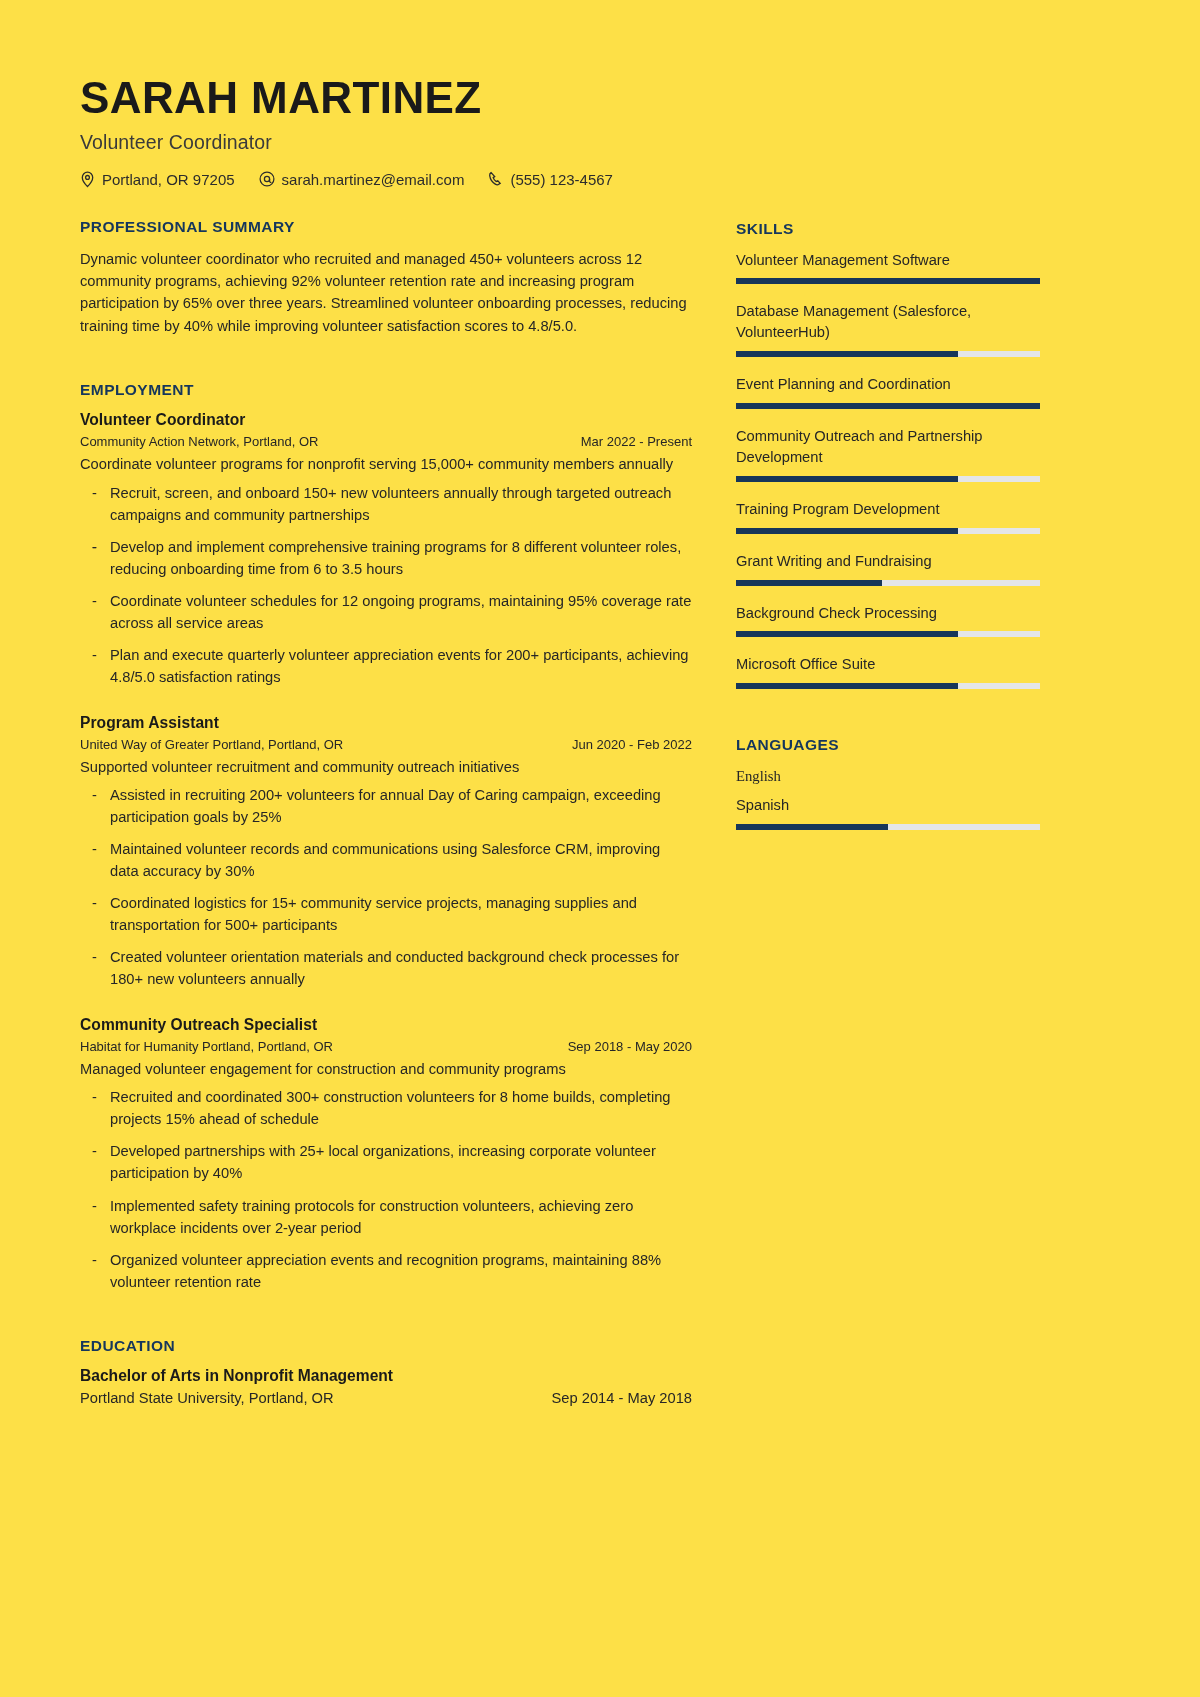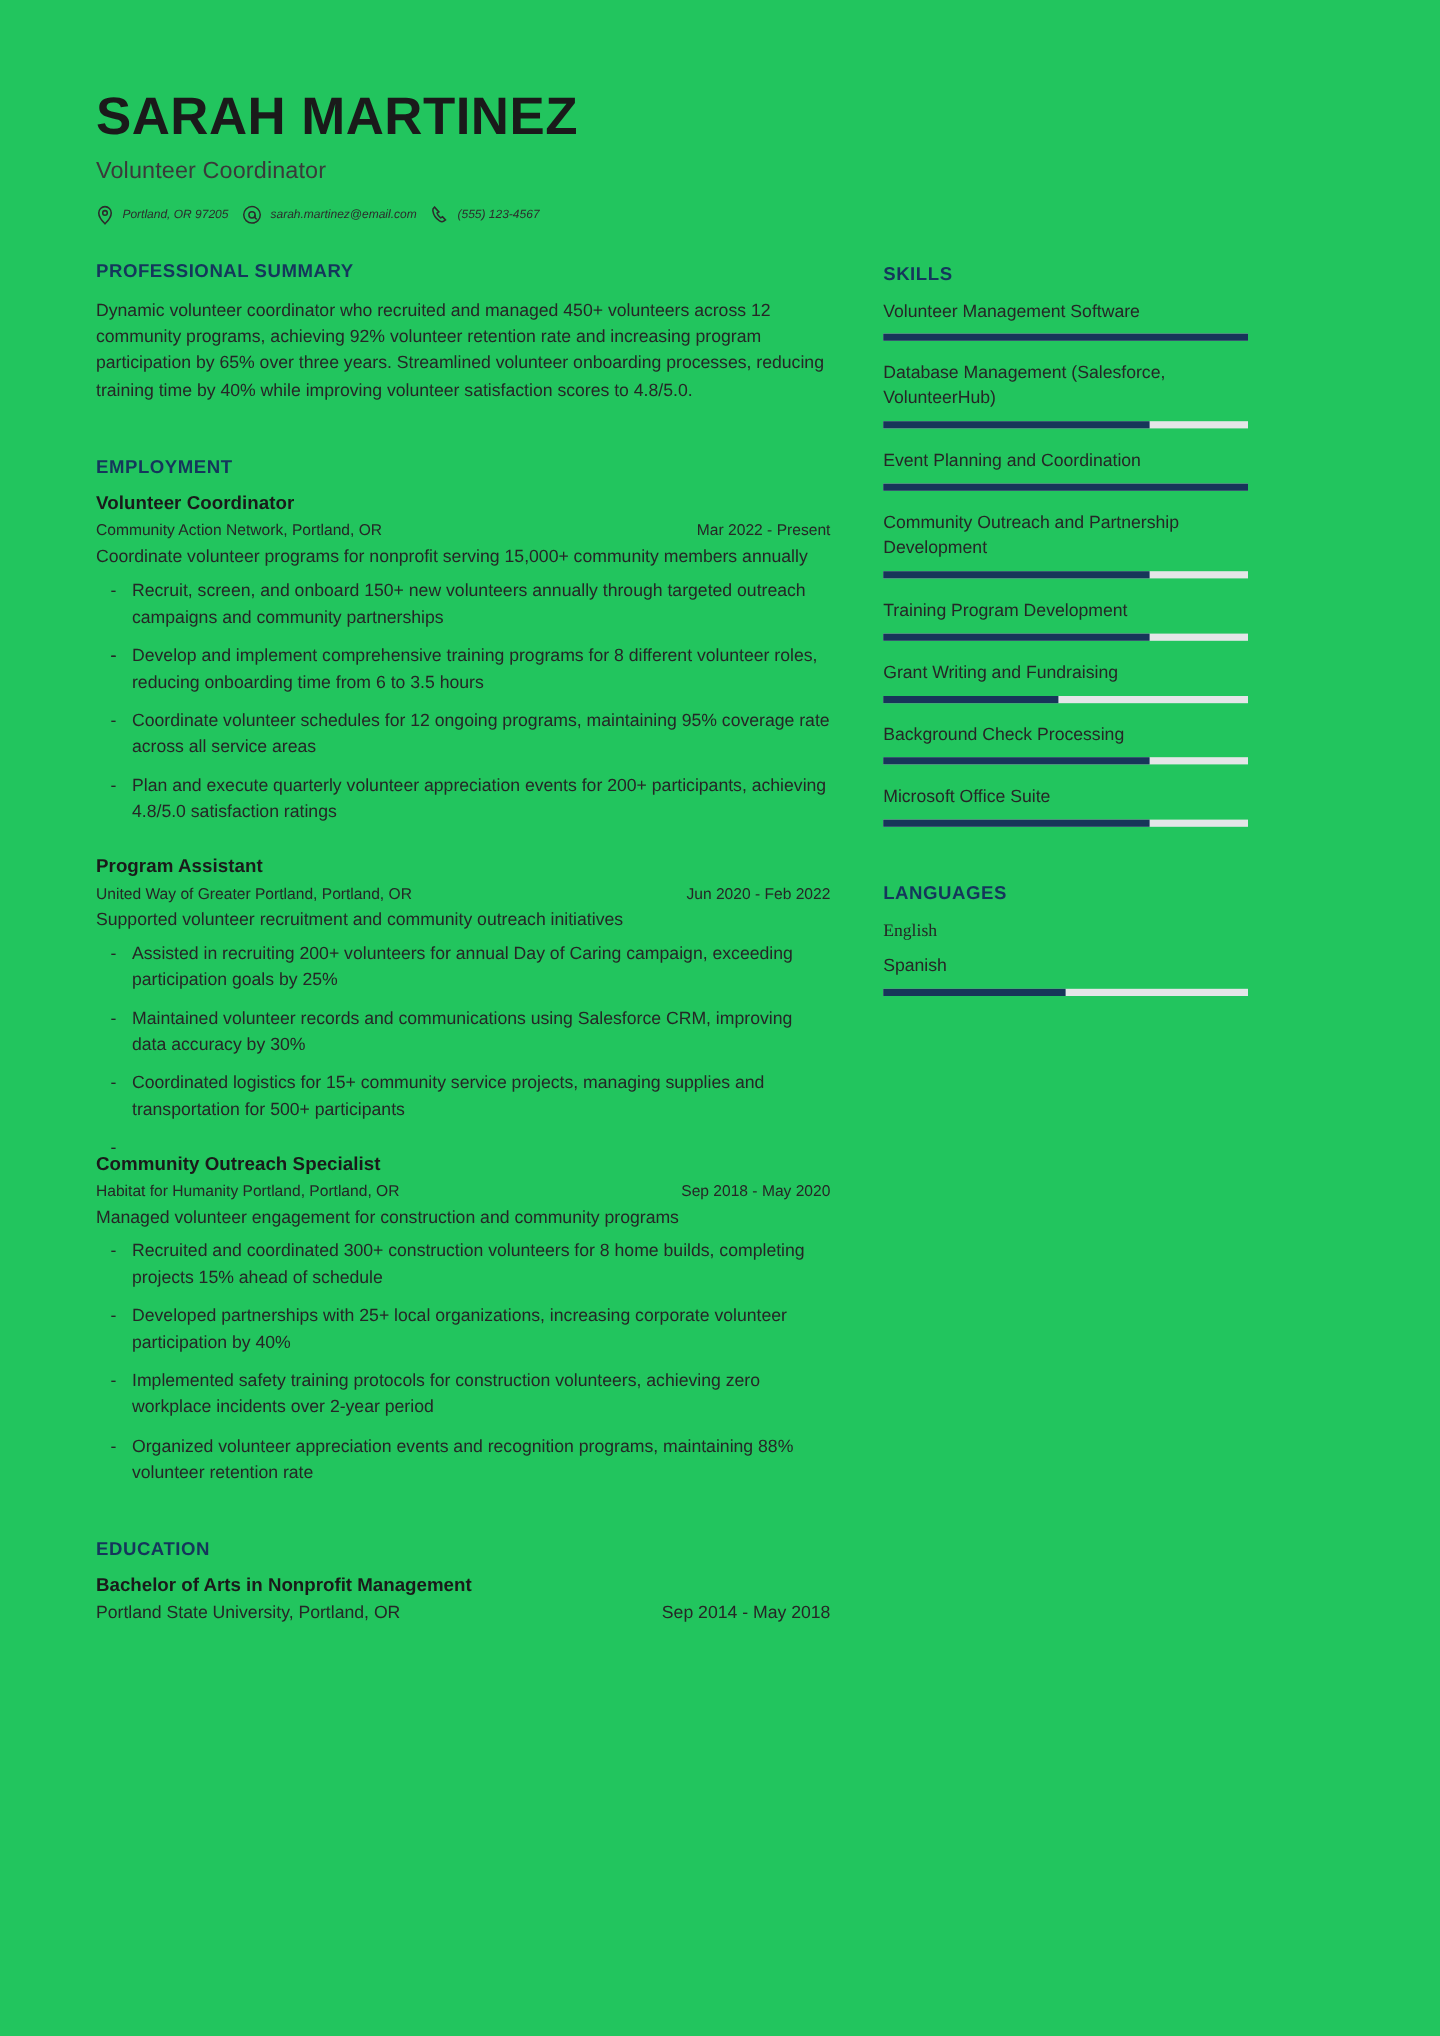--- a/index.html
+++ b/index.html
@@ -11,21 +11,21 @@
   body {
     font-family: "Liberation Sans", sans-serif;
     color: #222222;
     -webkit-font-smoothing: antialiased;
   }
   .page {
     position: relative;
     width: 1200px;
     height: 1697px;
     padding: 74px 70px 0 80px;
-    background: #22c55e;
+    background: #fde047;
   }
 
   
   .header { margin-bottom: 30px; }
   .name {
     font-size: 44px;
     font-weight: 700;
     letter-spacing: 0.4px;
     line-height: 1.08;
     color: #1a1a1a;
@@ -33,25 +33,24 @@
   .job-title {
     font-size: 19.5px;
     font-weight: 400;
     color: #3a3a3a;
     margin-top: 9px;
     letter-spacing: 0.1px;
   }
   .contact-row {
     display: flex;
     align-items: center;
-    gap: 12px;
+    gap: 24px;
     margin-top: 17px;
-    font-size: 10px;
+    font-size: 15px;
     color: #2c2c2c;
-    font-style: italic;
   }
   .contact-item {
     display: flex;
     align-items: center;
     gap: 7px;
     white-space: nowrap;
   }
   .contact-item svg { display: block; flex: none; }
 
   
@@ -238,21 +237,21 @@
               <div class="job-role">Program Assistant</div>
               <div class="job-meta">
                 <span>United Way of Greater Portland, Portland, OR</span>
                 <span class="job-dates">Jun 2020 - Feb 2022</span>
               </div>
               <div class="job-desc">Supported volunteer recruitment and community outreach initiatives</div>
               <ul class="bullets">
                 <li><span class="dash">-</span><span>Assisted in recruiting 200+ volunteers for annual Day of Caring campaign, exceeding participation goals by 25%</span></li>
                 <li><span class="dash">-</span><span>Maintained volunteer records and communications using Salesforce CRM, improving data accuracy by 30%</span></li>
                 <li><span class="dash">-</span><span>Coordinated logistics for 15+ community service projects, managing supplies and transportation for 500+ participants</span></li>
-                <li><span class="dash">-</span></li>
+                <li><span class="dash">-</span><span>Created volunteer orientation materials and conducted background check processes for 180+ new volunteers annually</span></li>
               </ul>
             </div>
             <div class="job">
               <div class="job-role">Community Outreach Specialist</div>
               <div class="job-meta">
                 <span>Habitat for Humanity Portland, Portland, OR</span>
                 <span class="job-dates">Sep 2018 - May 2020</span>
               </div>
               <div class="job-desc">Managed volunteer engagement for construction and community programs</div>
               <ul class="bullets">

